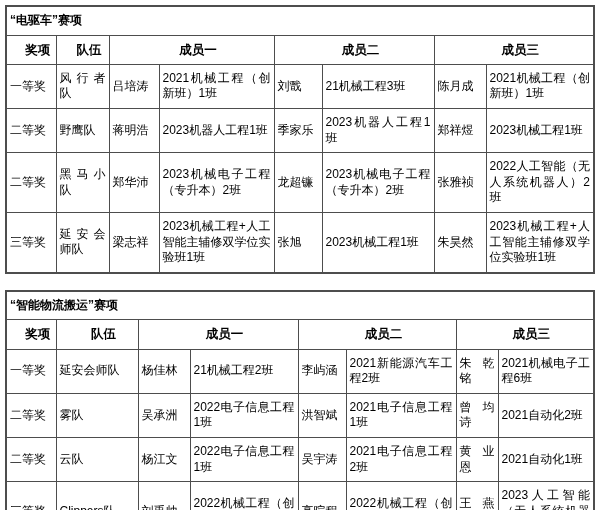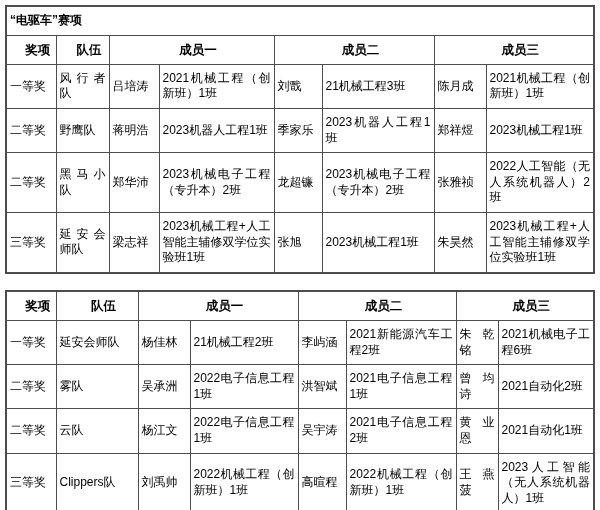--- a/index.html
+++ b/index.html
@@ -117,20 +117,23 @@
         <col style="width:82px">
       <col style="width:52px">
         <col style="width:108px">
       <col style="width:48px">
         <col style="width:110px">
       <col style="width:42px">
         <col style="width:96px">
     </colgroup>
     <tbody>
       <tr>
+        <td class="table-title" colspan="8">“智能物流搬运”赛项</td>
+      </tr>
+      <tr>
         <th>奖项</th>
         <th>队伍</th>
         <th colspan="2">成员一</th>
         <th colspan="2">成员二</th>
         <th colspan="2">成员三</th>
       </tr>
     </tbody>
     <tbody>
         <tr>
           <td>一等奖</td>

